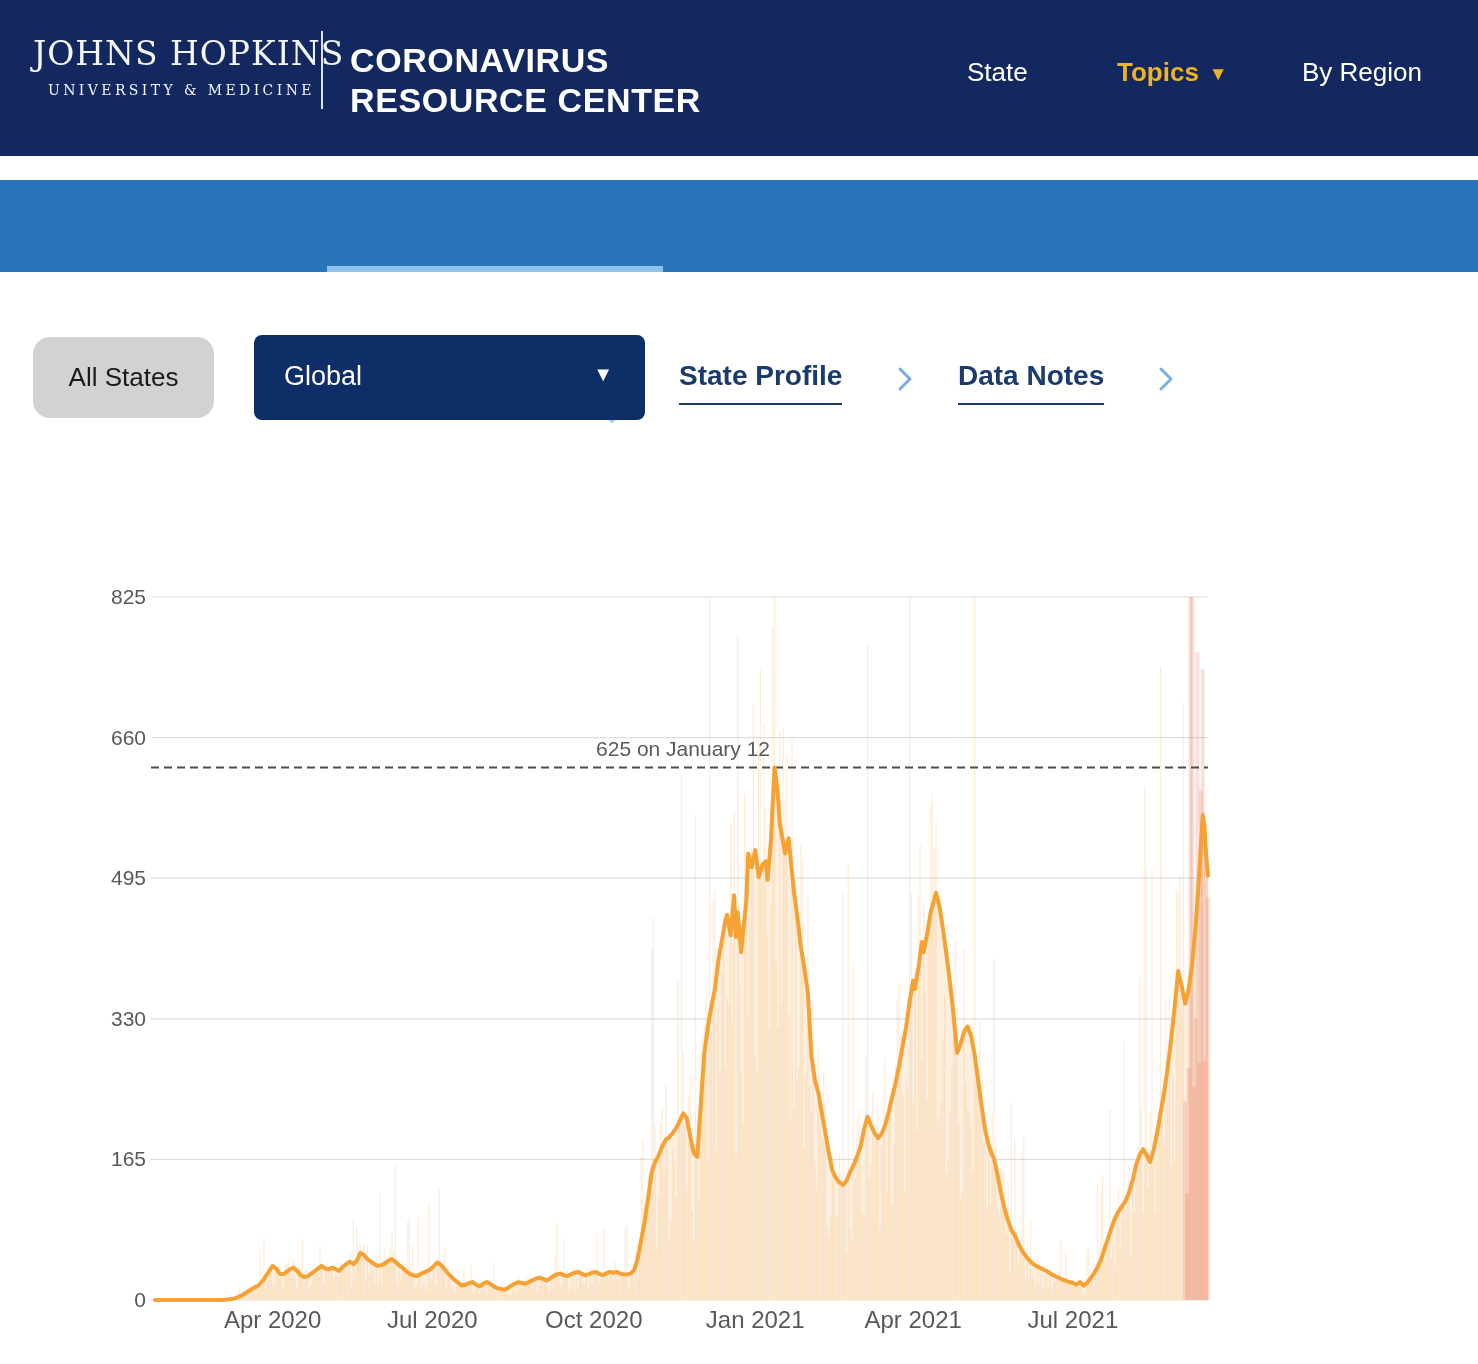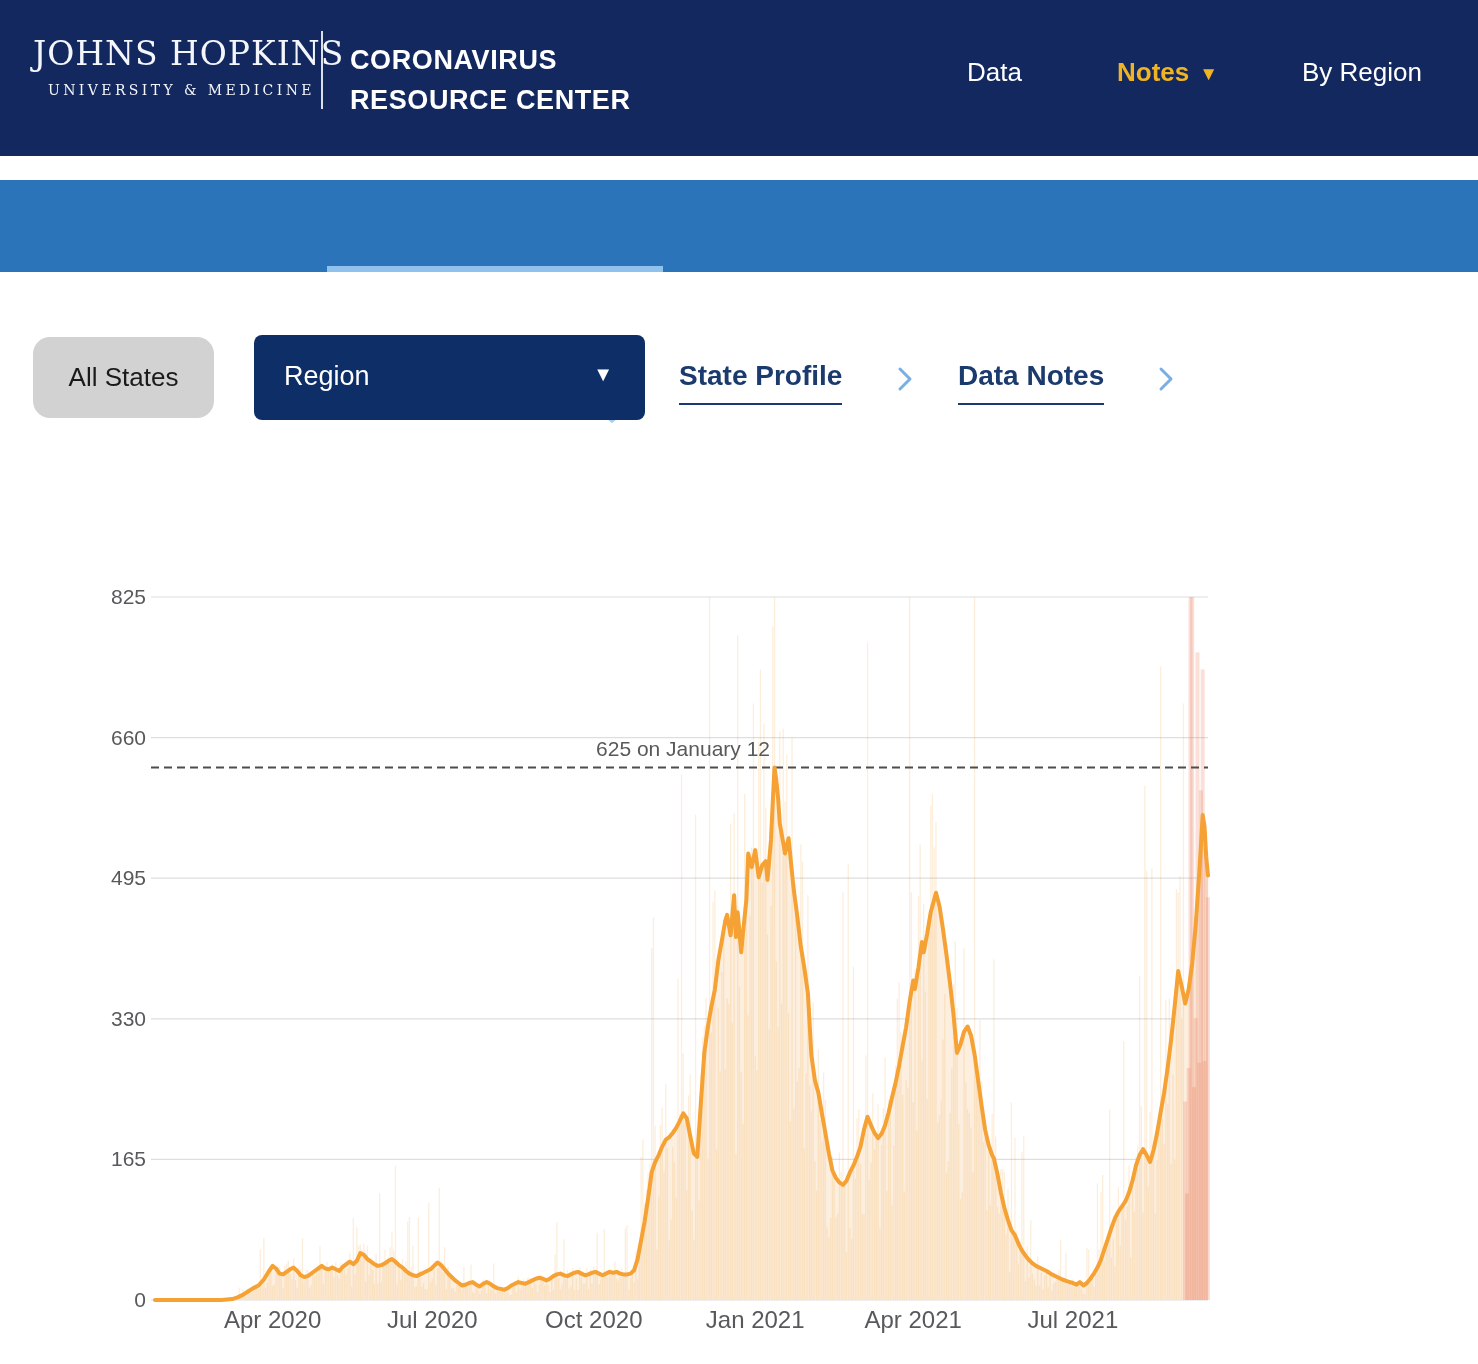--- a/index.html
+++ b/index.html
@@ -5,21 +5,21 @@
   html,body{margin:0;padding:0;}
   body{width:1478px;height:1364px;position:relative;background:#fff;overflow:hidden;
        font-family:"Liberation Sans", sans-serif;}
 
   
   .header{position:absolute;left:0;top:0;width:1478px;height:156px;background:var(--header-bg,#12285F);}
   .logo{position:absolute;left:33px;top:34px;color:#F4F6FB;}
   .logo-line1{font-family:"DejaVu Serif", serif;font-size:33px;letter-spacing:1px;white-space:nowrap;}
   .logo-line2{font-family:"DejaVu Serif", serif;font-size:14px;letter-spacing:3.4px;margin-top:9px;margin-left:15px;white-space:nowrap;}
   .logo-divider{position:absolute;left:321px;top:31px;width:2px;height:78px;background:rgba(255,255,255,0.85);}
-  .site-title{position:absolute;left:350px;top:40px;color:#fff;font-weight:bold;font-size:27px;line-height:40px;letter-spacing:0.6px;}
+  .site-title{position:absolute;left:350px;top:40px;color:#fff;font-weight:bold;font-size:34px;line-height:40px;letter-spacing:0.6px;}
   .header-nav a{position:absolute;top:57px;color:#fff;font-size:26px;text-decoration:none;white-space:nowrap;}
   .header-nav a.gold{color:var(--gold,#F0B323);font-weight:bold;}
   .caret-down{display:inline-block;font-size:19px;margin-left:10px;transform:translateY(-1px);}
 
   
   .subnav{position:absolute;left:0;top:180px;width:1478px;height:92px;background:var(--subnav-bg,#2B74B9);}
   .subnav a{position:absolute;top:220px;color:#fff;font-size:27px;text-decoration:none;white-space:nowrap;margin-left:8px;}
   .subnav a.active{font-weight:bold;}
   .subnav-chevron{display:inline-block;margin-left:14px;}
   .subnav-divider{position:absolute;left:729px;top:198px;width:2px;height:58px;background:rgba(255,255,255,0.5);}
@@ -46,22 +46,22 @@
   <div class="logo">
     <div class="logo-line1">JOHNS HOPKINS</div>
     <div class="logo-line2">UNIVERSITY &amp; MEDICINE</div>
   </div>
   <div class="logo-divider"></div>
   <div class="site-title">
     <div>CORONAVIRUS</div>
     <div>RESOURCE CENTER</div>
   </div>
   <nav class="header-nav" id="header-nav">
-      <a href="#" style="left: 967px;"><span>Data</span></a>
-      <a href="#" class="gold" style="left: 1117px;"><span>Notes</span><span class="caret-down">▼</span></a>
+      <a href="#" style="left: 967px;"><span>State</span></a>
+      <a href="#" class="gold" style="left: 1117px;"><span>Topics</span><span class="caret-down">▼</span></a>
       <a href="#" style="left: 1302px;"><span>By Region</span></a>
     </nav>
 </div>
 
 <div class="subnav">
   <div id="subnav-items">
       <a href="#" style="left: 38px;"><span>Tracking Home</span></a>
       <a href="#" class="active" style="left: 330px;"><span>Data Visualizations</span><svg width="28" height="16" viewBox="0 0 28 16" class="subnav-chevron">
           <polyline points="3,3 14,13 25,3" fill="none" stroke="#A5CDF3" stroke-width="3.5" stroke-linecap="round" stroke-linejoin="round"></polyline>
         </svg></a>
@@ -69,21 +69,21 @@
       <a href="#" style="left: 1042px;"><span>U.S. Map</span></a>
       <a href="#" style="left: 1247px;"><span>Data in Motion</span></a>
     </div>
   <div class="subnav-divider"></div>
   <div class="subnav-underline"></div>
 </div>
 
 <button class="btn-all-states">All States</button>
 
 <div class="state-dropdown">
-  <span class="val">Region</span>
+  <span class="val">Global</span>
   <span class="dd-caret">▼</span>
 </div>
 
 <a class="crumb-link" style="left:679px" href="#">State Profile</a>
 <span class="crumb-chevron" style="left:897px">
   <svg width="16" height="26" viewBox="0 0 16 26">
       <polyline points="3,3 13,13 3,23" fill="none" stroke="#79AFE1" stroke-width="3" stroke-linecap="round" stroke-linejoin="round"></polyline>
     </svg>
 </span>
 

